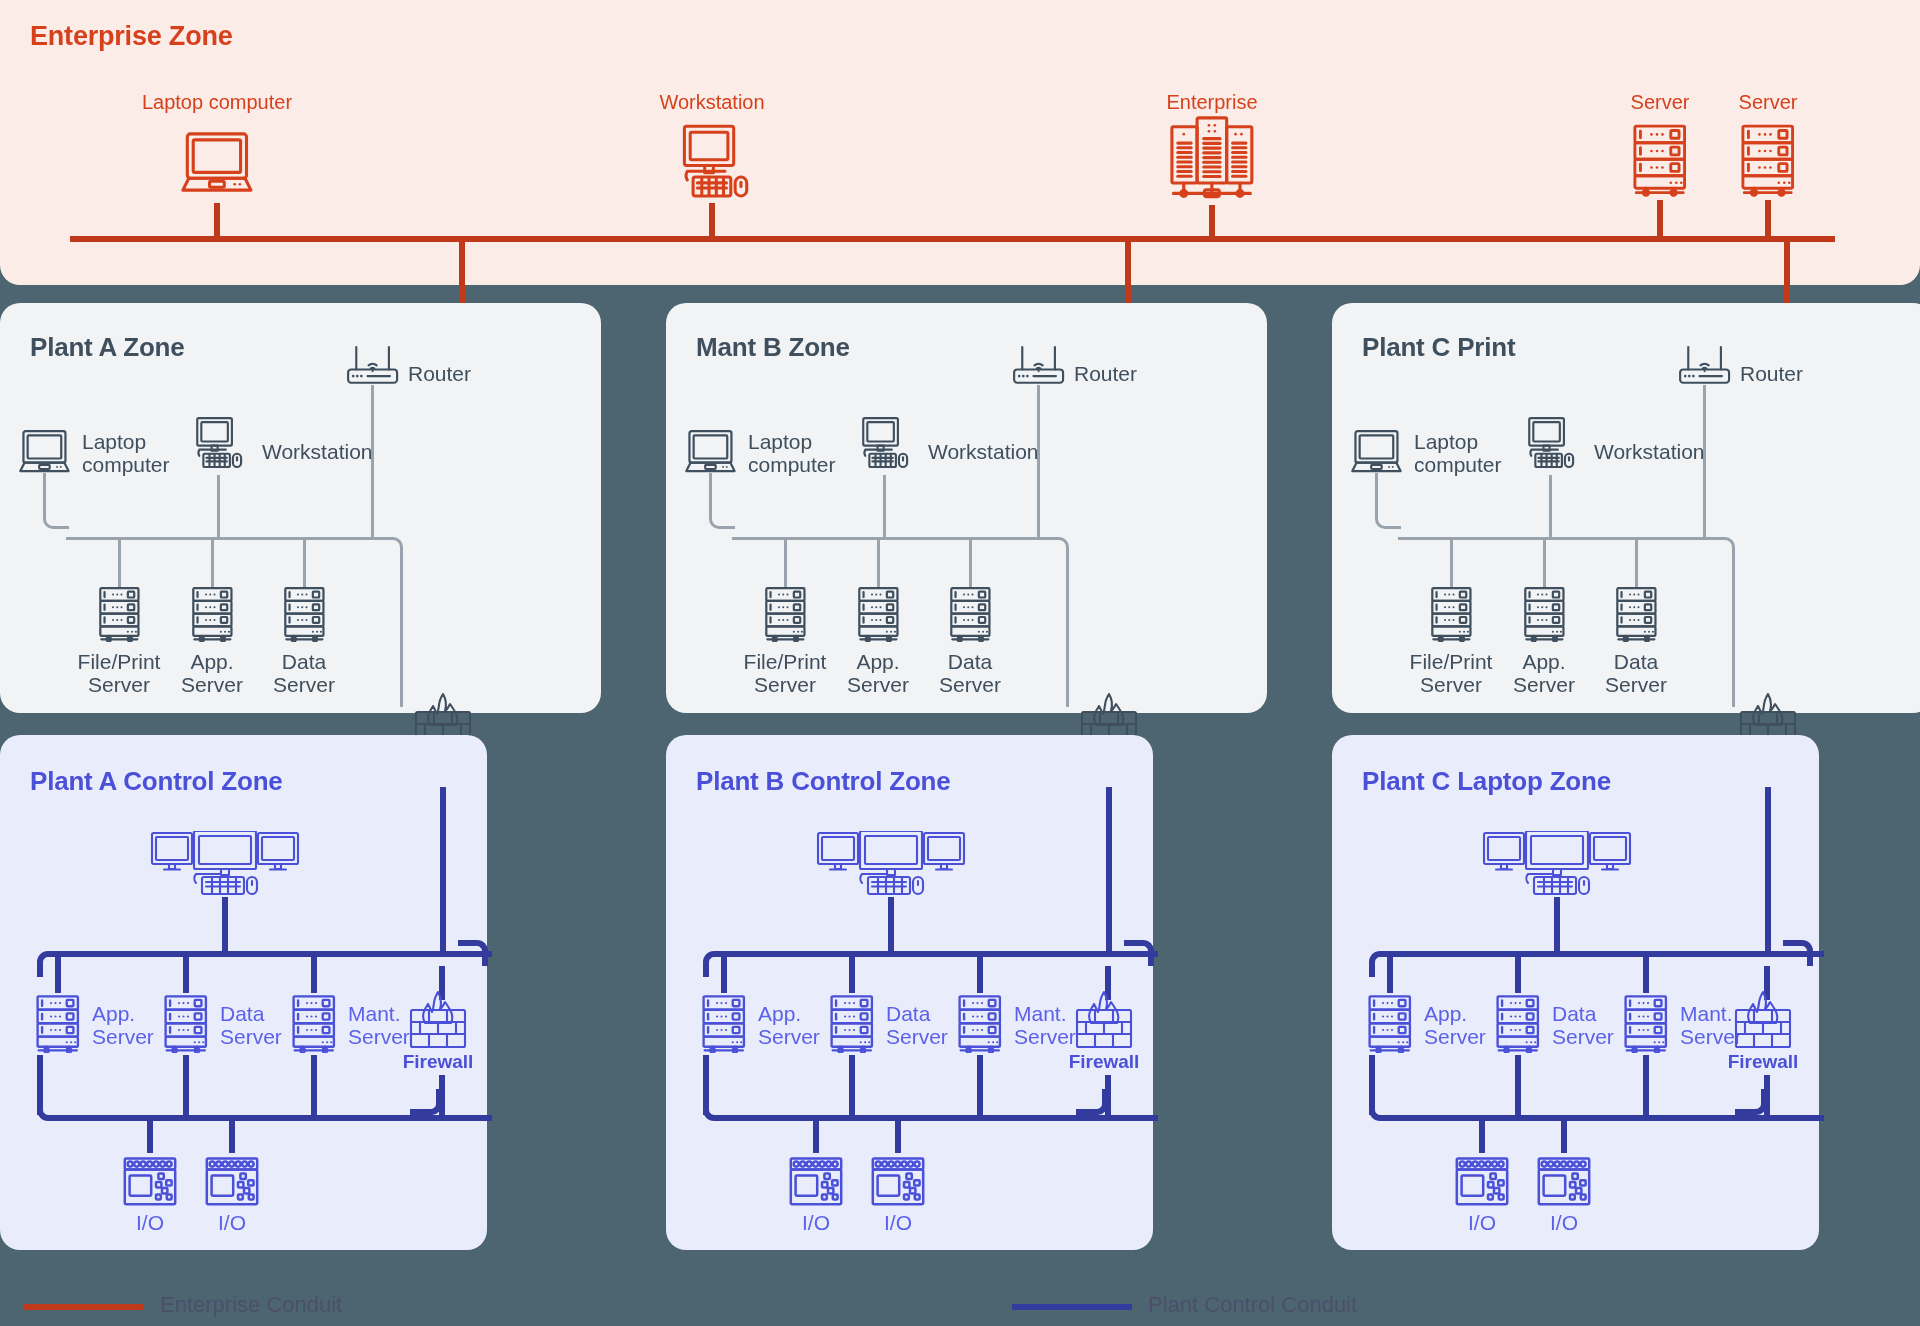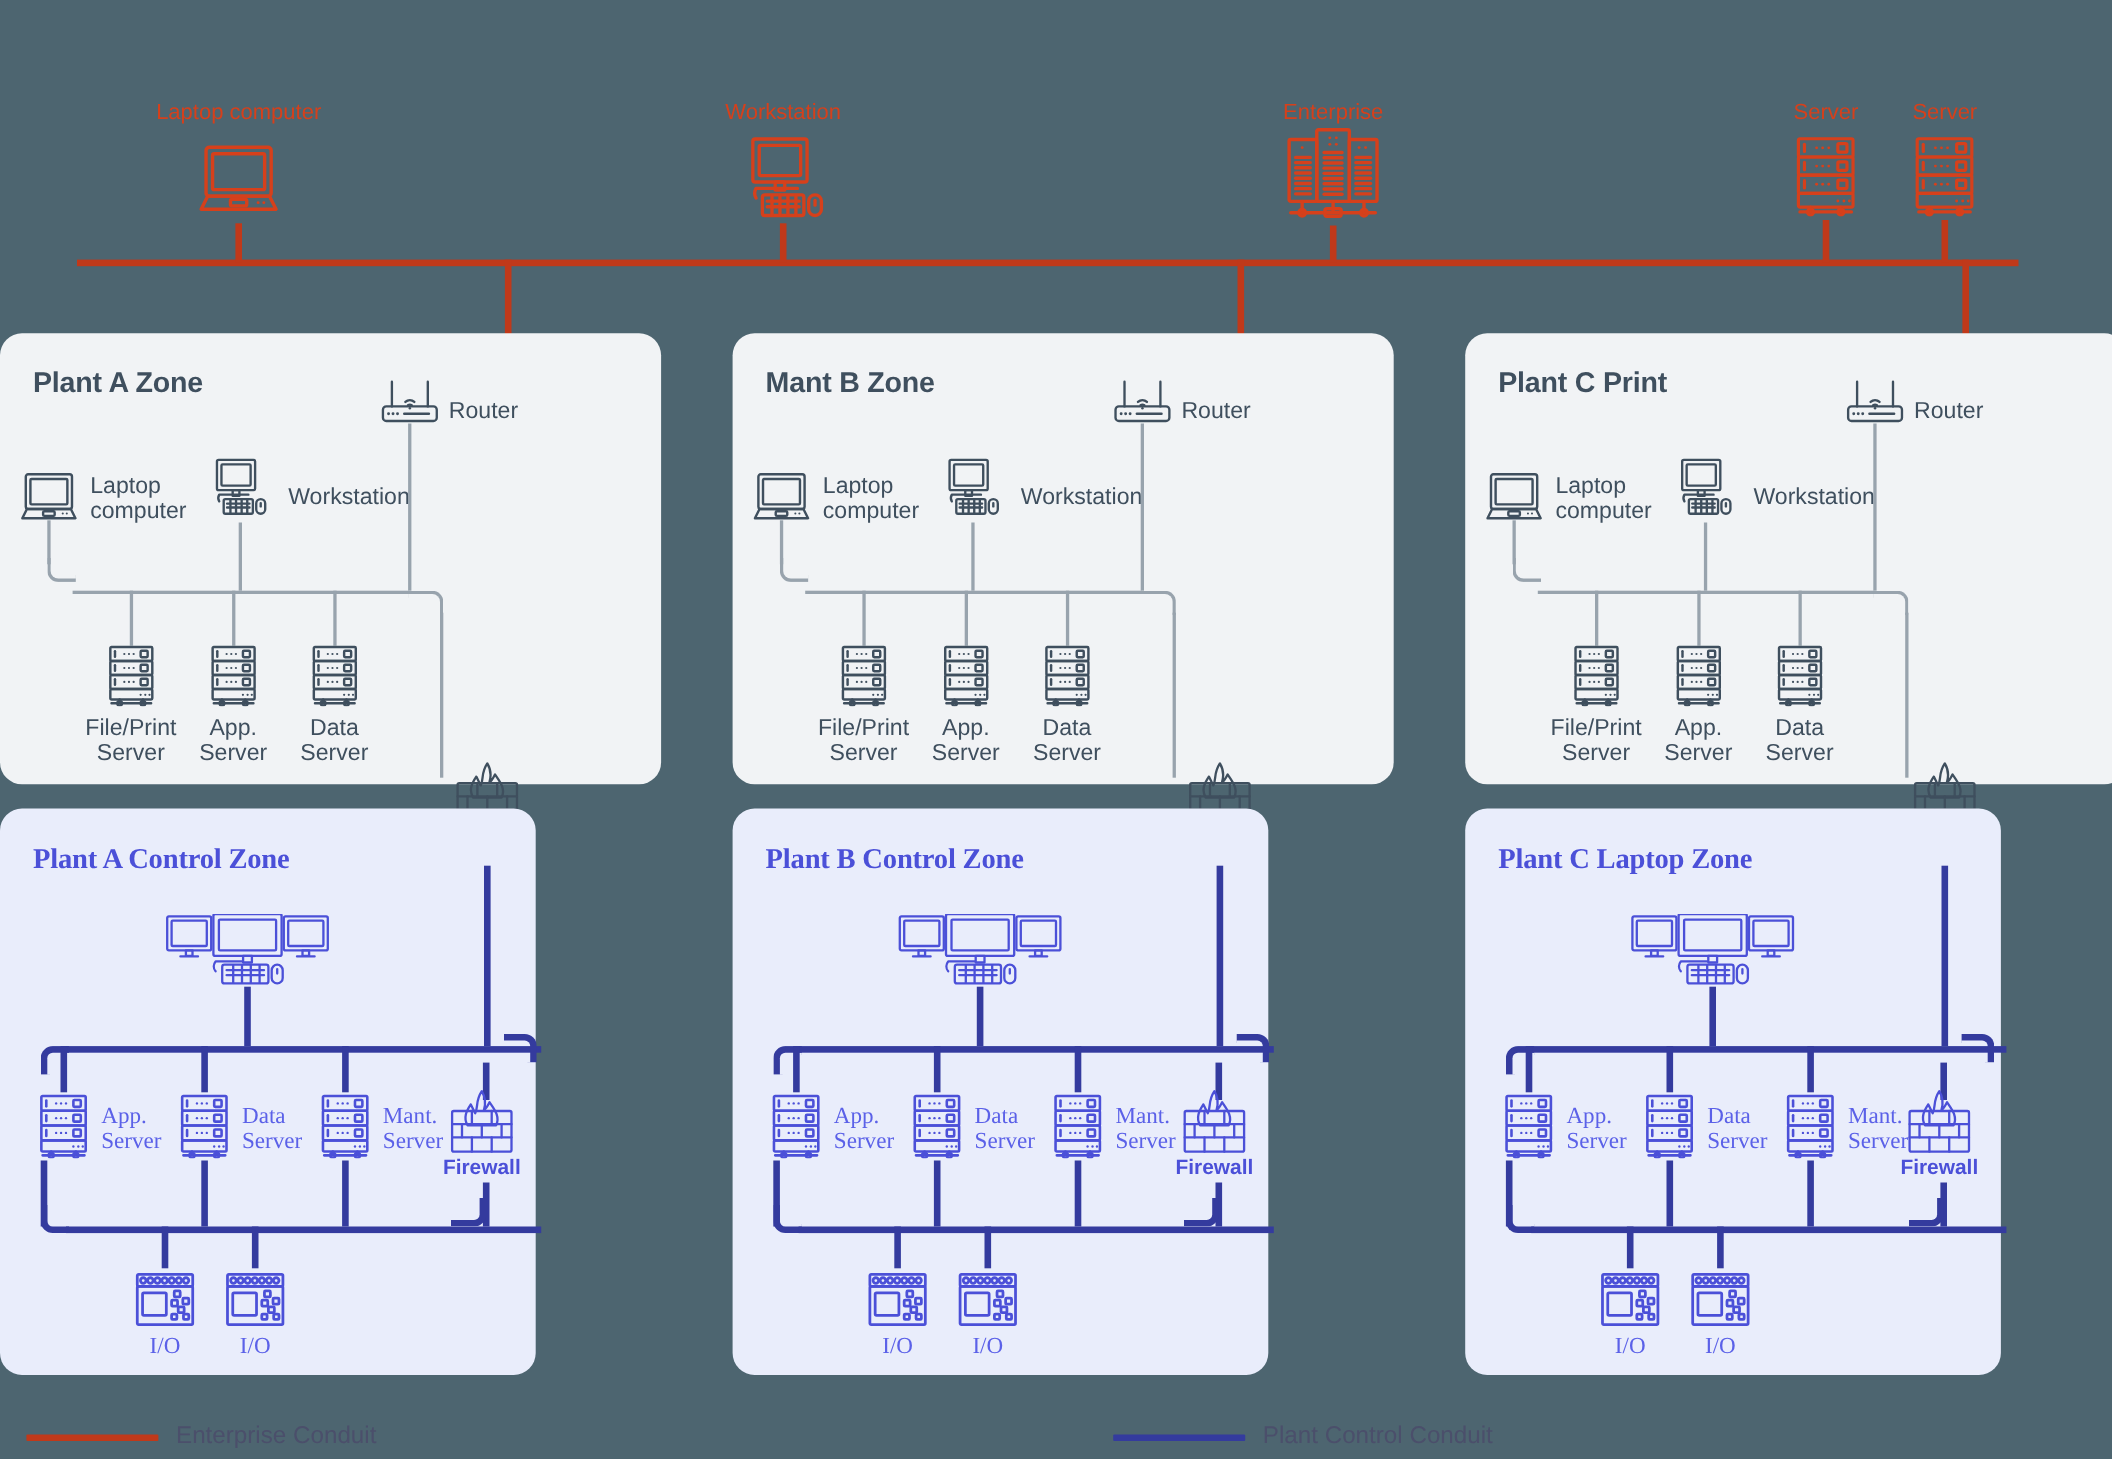--- a/index.html
+++ b/index.html
@@ -22,21 +22,20 @@
     border-radius: 20px;
   }
   .zone-ent {
     background: #fcece8;
   }
   .zone-plant {
     background: #f1f3f5;
   }
   .zone-ctrl {
     background: #e9edfb;
-    font-family: Liberation Serif, serif;
   }
   .zone-title {
     position: absolute;
     font-weight: bold;
     white-space: nowrap;
     letter-spacing: -0.2px;
   }
   .t-ent { color: #d6401b; font-size: 27px; }
   .t-plant { color: #3f4f5e; font-size: 26px; }
   .t-ctrl { color: #4b50d8; font-size: 26px; }
@@ -73,20 +72,23 @@
   .lg-text {
     position: absolute; top: 4px;
     font-size: 22px; color: #4b4f6b;
     white-space: nowrap;
   }
 </style>
 </head>
 <body>
 
 <div id="stage">
+    <div class="zone zone-ent" style="left: 0px; top: 0px; width: 1920px; height: 285px; border-top-left-radius: 0px; border-top-right-radius: 0px;">
+      <div class="lbl t-ent zone-title" style="left: 30px; top: 22px;">Enterprise Zone</div>
+    </div>
     <div class="line h-ent" style="left: 70px; top: 236px; width: 1765px;"></div>
     <div class="lbl lbl-ent center" style="left: 87px; top: 92px; width: 260px;">Laptop computer</div>
     <div class="icon" style="left: 174px; top: 128px; width: 85.84px; height: 68.08px;">
       <svg width="85.84" height="68.08" viewBox="0 0 58 46" fill="none" stroke="#d6401b" stroke-width="2.1" stroke-linecap="round" stroke-linejoin="round">
         <rect x="9" y="4" width="40" height="30" rx="2"></rect>
         <rect x="13" y="8" width="32" height="22" rx="1"></rect>
         <path d="M6 42 L10 34 L48 34 L52 42 Z"></path>
         <rect x="24" y="36" width="10" height="4" rx="1"></rect>
         <circle cx="41" cy="38" r="0.9" fill="#d6401b" stroke="none"></circle>
         <circle cx="44.5" cy="38" r="0.9" fill="#d6401b" stroke="none"></circle>

